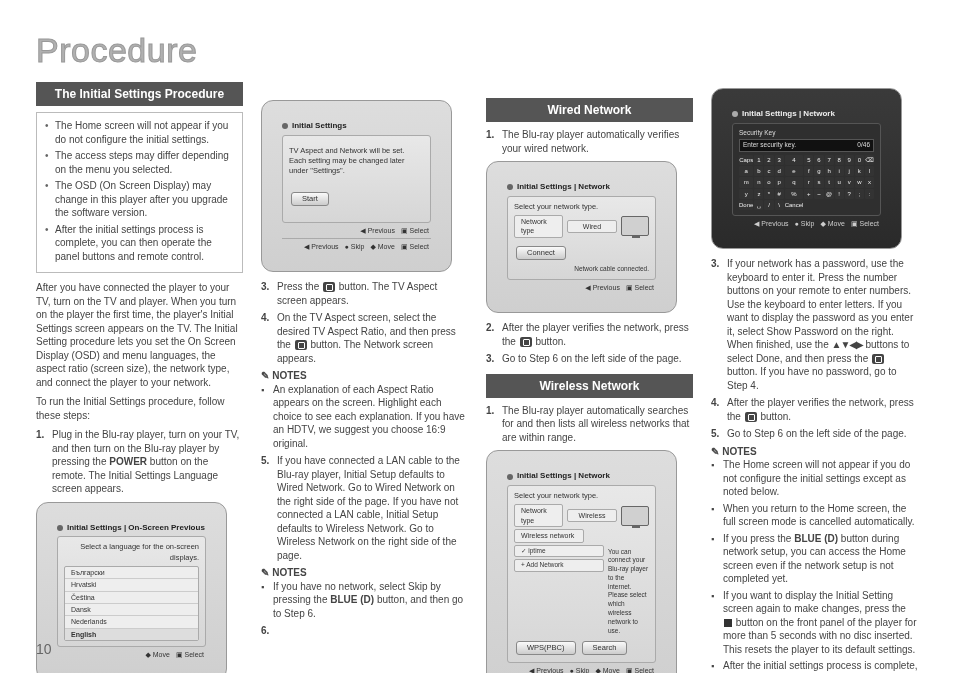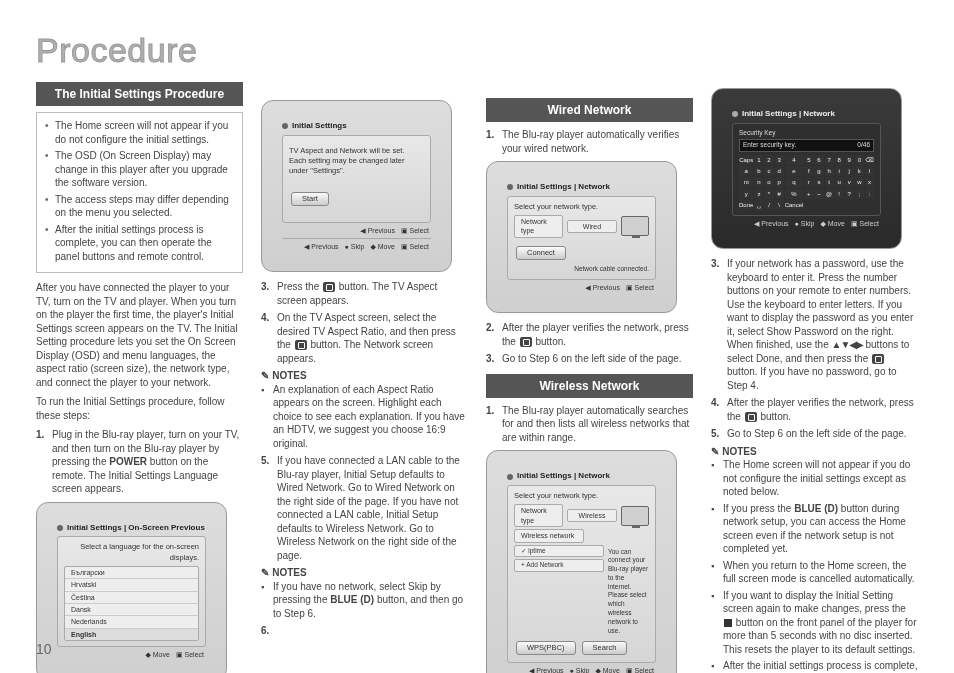--- a/index.html
+++ b/index.html
@@ -128,22 +128,22 @@
 
 <div class="page-title">Procedure</div>
 
 <div class="columns">
 
   <div class="col">
     <div class="section-hdr">The Initial Settings Procedure</div>
     <div class="boxed">
       <ul class="bullets">
         <li>The Home screen will not appear if you do not configure the initial settings.</li>
+        <li>The access steps may differ depending on the menu you selected.</li>
         <li>The OSD (On Screen Display) may change in this player after you upgrade the software version.</li>
-        <li>The access steps may differ depending on the menu you selected.</li>
         <li>After the initial settings process is complete, you can then operate the panel buttons and remote control.</li>
       </ul>
     </div>
     <p>After you have connected the player to your TV, turn on the TV and player. When you turn on the player the first time, the player's Initial Settings screen appears on the TV. The Initial Setting procedure lets you set the On Screen Display (OSD) and menu languages, the aspect ratio (screen size), the network type, and connect the player to your network.</p>
     <p>To run the Initial Settings procedure, follow these steps:</p>
     <ol class="steps">
       <li><span class="num">1.</span>
         <span>Plug in the Blu-ray player, turn on your TV, and then turn on the Blu-ray player by pressing the </span><span class="strong">POWER</span><span> button on the remote. The Initial Settings Language screen appears.</span>
       </li>
     </ol>
@@ -387,24 +387,24 @@
         <span>If your network has a password, use the keyboard to enter it. Press the number buttons on your remote to enter numbers. Use the keyboard to enter letters. If you want to display the password as you enter it, select Show Password on the right. When finished, use the </span><span class="arrows">▲▼◀▶</span><span> buttons to select Done, and then press the </span><span class="enter-icon"></span><span> button. If you have no password, go to Step 4.</span>
       </li>
       <li><span class="num">4.</span>
         <span>After the player verifies the network, press the </span><span class="enter-icon"></span><span> button.</span>
       </li>
       <li><span class="num">5.</span><span>Go to Step 6 on the left side of the page.</span></li>
     </ol>
     <div class="notes-label">NOTES</div>
     <ul class="squares">
       <li>The Home screen will not appear if you do not configure the initial settings except as noted below.</li>
+      <li>When you return to the Home screen, the full screen mode is cancelled automatically.</li>
       <li>
         <span>If you press the </span><span class="strong">BLUE (D)</span><span> button during network setup, you can access the Home screen even if the network setup is not completed yet.</span>
       </li>
-      <li>When you return to the Home screen, the full screen mode is cancelled automatically.</li>
       <li>
         <span>If you want to display the Initial Setting screen again to make changes, press the </span><span class="stop-icon"></span><span> button on the front panel of the player for more than 5 seconds with no disc inserted. This resets the player to its default settings.</span>
       </li>
       <li>After the initial settings process is complete, you can operate the HDMI-CEC function.</li>
     </ul>
   </div>
 
 </div>
 
 <div class="page-num">10</div>

